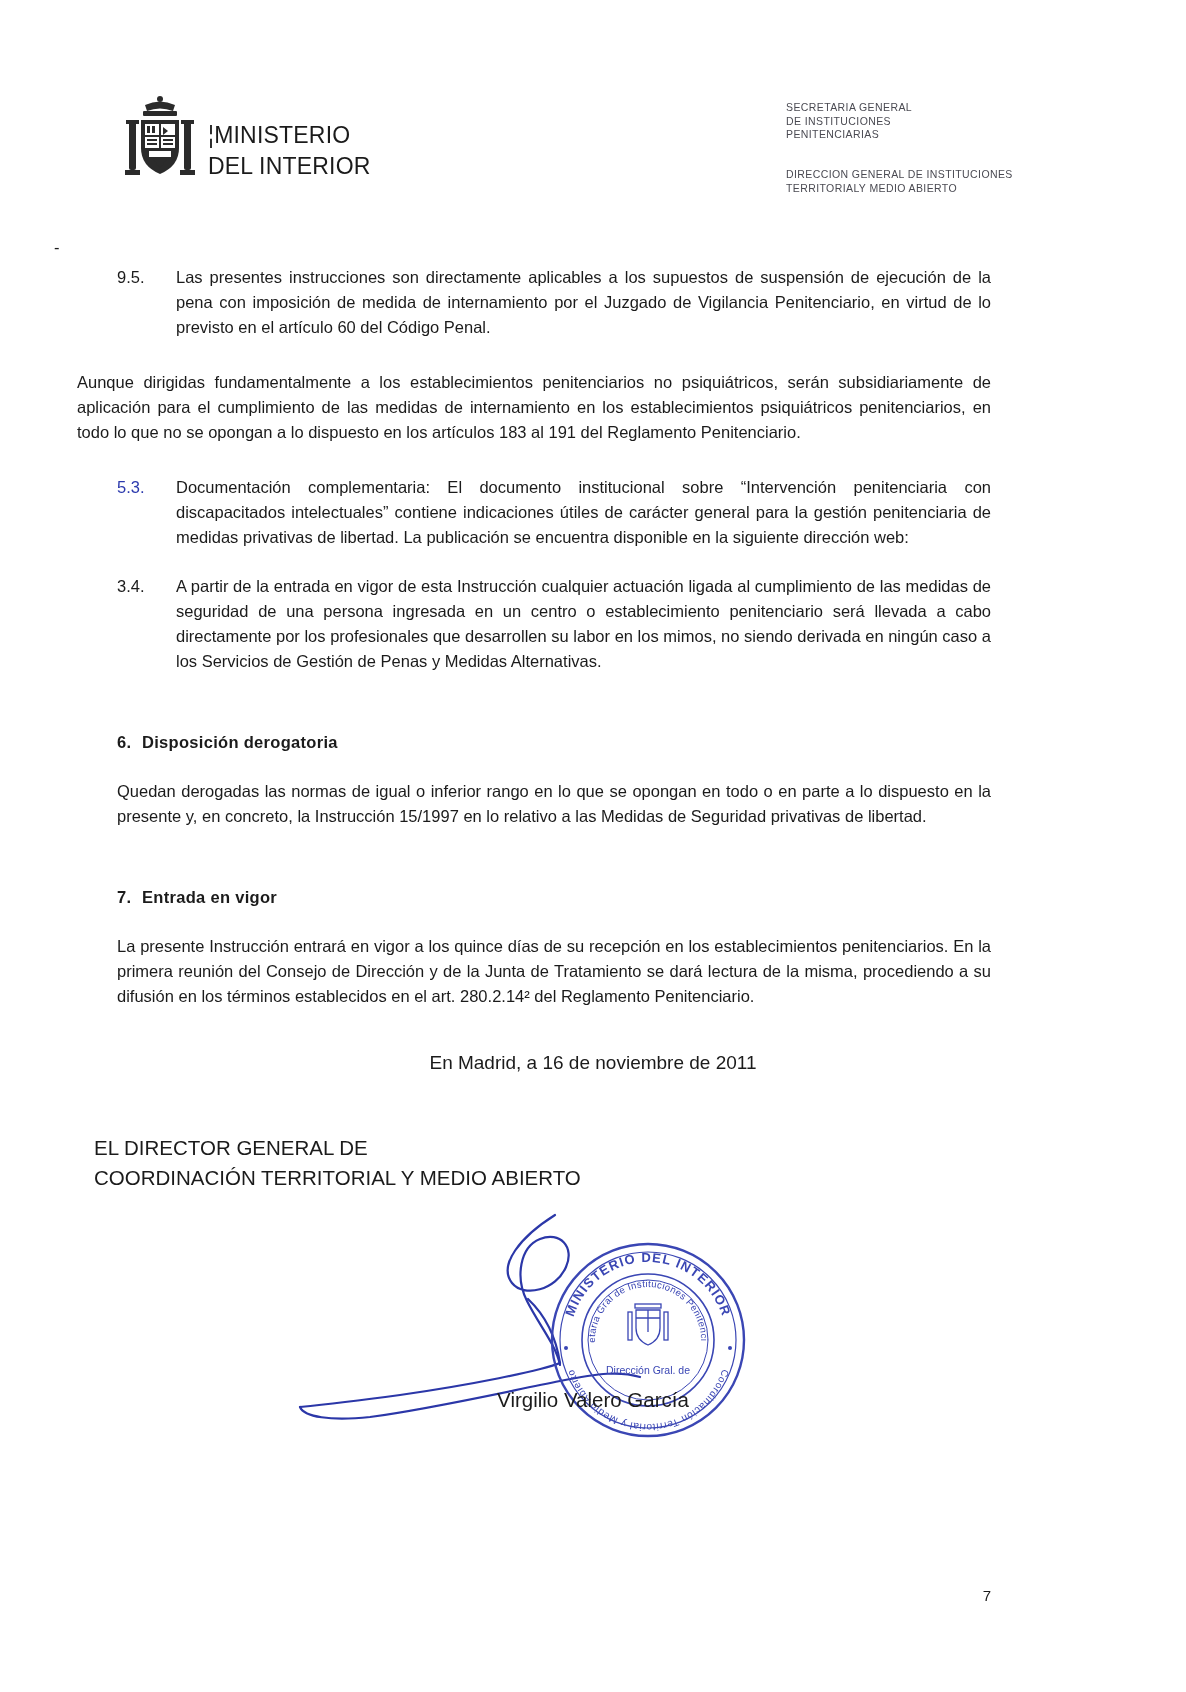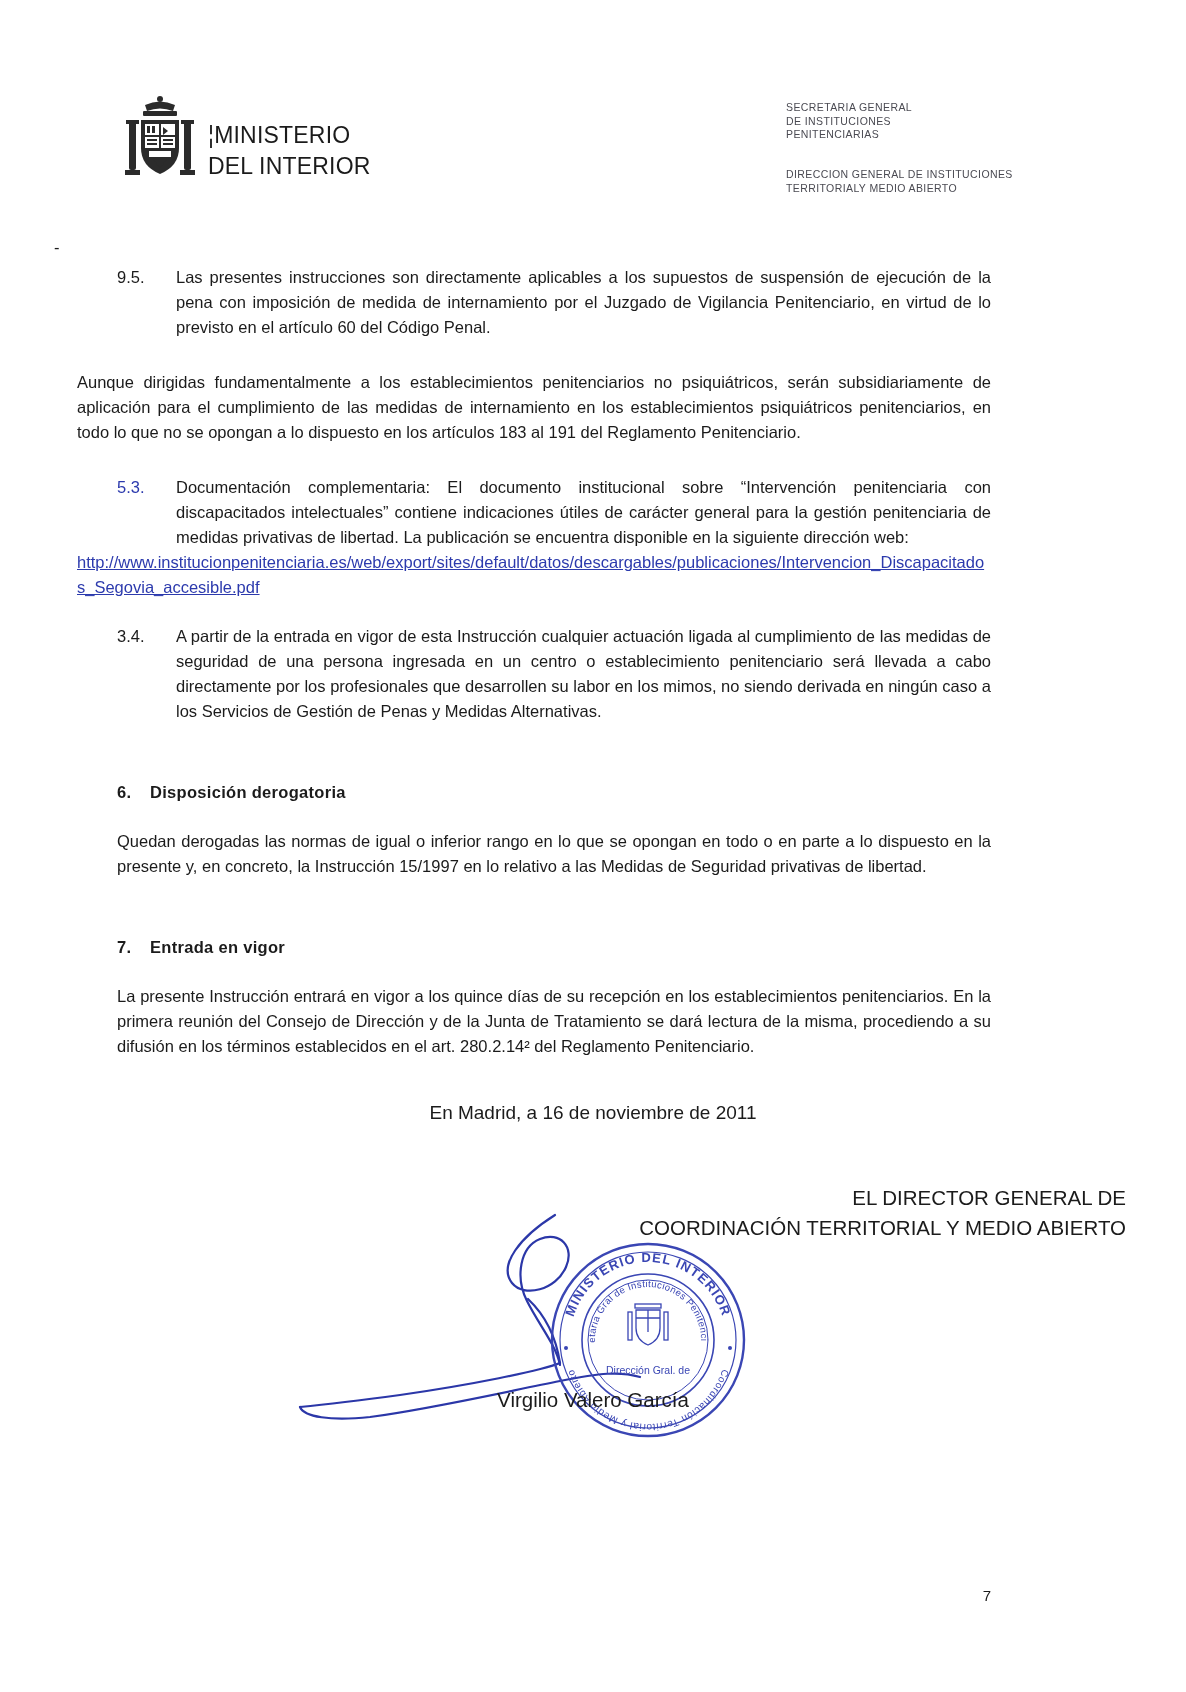--- a/index.html
+++ b/index.html
@@ -131,35 +131,35 @@
     color: #1b1b1b;
     letter-spacing: 0.3px;
   }
   .heading .hnum {
     position: absolute;
     left: 117px;
     top: 0;
   }
   .heading .htxt {
     display: inline-block;
-    margin-left: 33px;
+    margin-left: 25px;
   }
 
   .center {
     text-align: center;
     font-size: 19px;
     line-height: 28px;
     padding: 0 117px;
     color: #1b1b1b;
   }
   .sign-title {
-    text-align: right;
+    text-align: left;
     font-size: 20.5px;
     line-height: 30px;
-    padding: 0 60px;
+    padding: 0 94px;
     color: #1b1b1b;
   }
   .sign-name {
     text-align: center;
     font-size: 20.5px;
     line-height: 30px;
     padding: 0 117px;
     color: #1b1b1b;
   }
 
@@ -256,23 +256,20 @@
 
     <div class="para block-plain">
       <span>Aunque dirigidas fundamentalmente a los establecimientos penitenciarios no psiquiátricos, serán subsidiariamente de aplicación para el cumplimiento de las medidas de internamiento en los establecimientos psiquiátricos penitenciarios, en todo lo que no se opongan a lo dispuesto en los artículos 183 al 191 del Reglamento Penitenciario.</span>
     </div>
 
     <div class="spacer-30"></div>
 
     <div class="para block-num">
       <span class="num blue" style="left:117px;">5.3.</span>
       <span>Documentación complementaria: El documento institucional sobre “Intervención penitenciaria con discapacitados intelectuales” contiene indicaciones útiles de carácter general para la gestión penitenciaria de  medidas privativas de libertad. La publicación se encuentra disponible en la siguiente dirección web:</span>
-    </div>
-    <div class="para block-plain" style="text-align:left;">
-      <a class="link" href="#">http://www.institucionpenitenciaria.es/web/export/sites/default/datos/descargables/publicaciones/Intervencion_Discapacitados_Segovia_accesible.pdf</a>
     </div>
 
     <div class="spacer-24"></div>
 
     <div class="para block-num">
       <span class="num" style="left:117px;">3.4.</span>
       <span>A partir de la entrada en vigor de esta Instrucción cualquier actuación ligada al cumplimiento de las medidas de seguridad de una persona ingresada en un centro o establecimiento penitenciario será llevada a cabo directamente por los profesionales que desarrollen su labor en los mimos, no siendo derivada en ningún caso a los Servicios de Gestión de Penas y Medidas Alternativas.</span>
     </div>
 
     <div class="spacer-56"></div>

